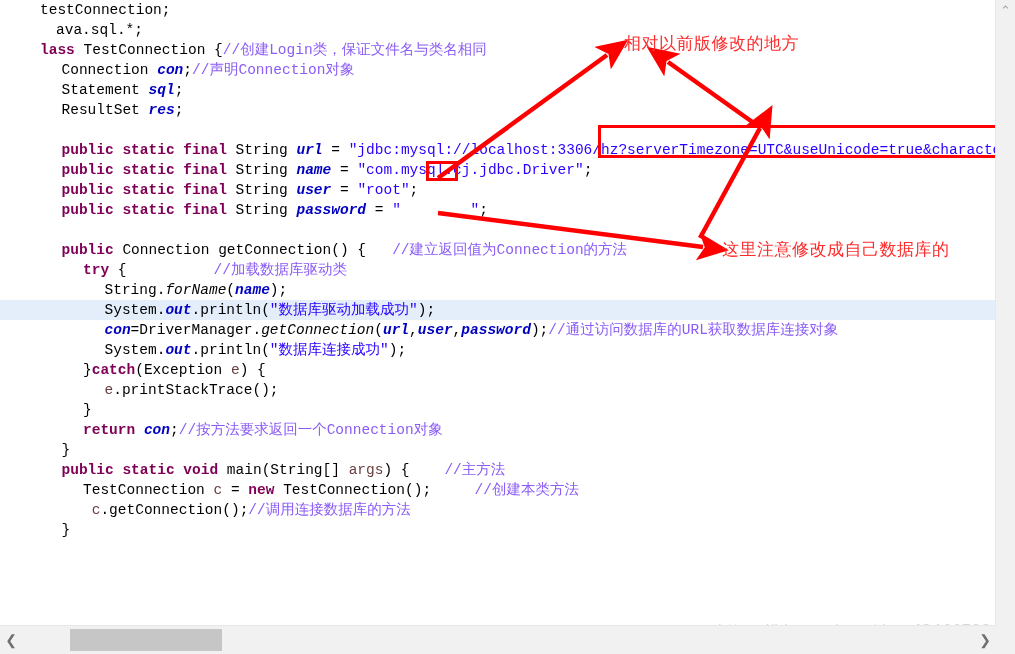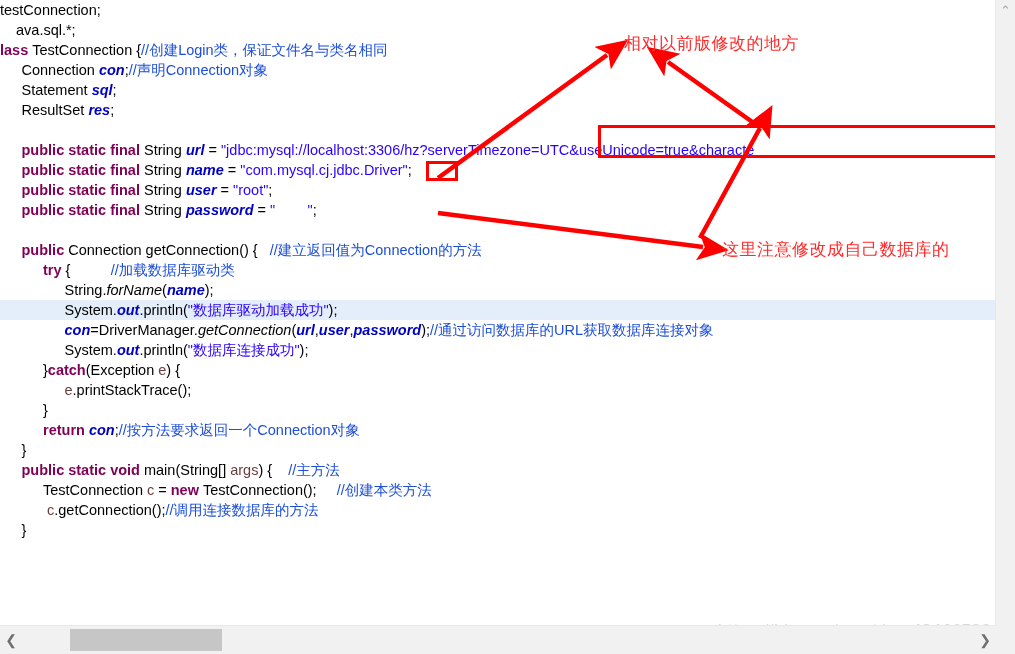--- a/index.html
+++ b/index.html
@@ -25,37 +25,38 @@
     top: 0;
     width: 996px;
     height: 626px;
     background: #ffffff;
     overflow: hidden;
   }
   .code-line {
     position: absolute;
     left: 0;
     white-space: pre;
-    font-family: Liberation Sans, sans-serif;
+    font-family: Liberation Mono, monospace;
     font-size: 14.5px;
     line-height: 20px;
     height: 20px;
     color: #000000;
+    padding-left: 40px;
   }
   .hl-line {
     position: absolute;
     left: 0;
     width: 996px;
     height: 20px;
     background: #e4eefb;
   }
   
   .kw   { color: #7f0055; font-weight: bold; }
   .str  { color: #2a00ff; }
-  .cmt  { color: #1d4ed8; }
+  .cmt  { color: #8b5cf6; }
   .fld  { color: #0000c0; font-weight: bold; font-style: italic; text-align: right; }
   .sfld { color: #0000c0; font-weight: bold; font-style: italic; }
   .mth  { color: #000000; font-style: italic; }
   .loc  { color: #6a3e3e; }
   .plain{ color: #000000; }
 
   
   .anno-text {
     position: absolute;
     font-family: "DejaVu Serif", serif;

